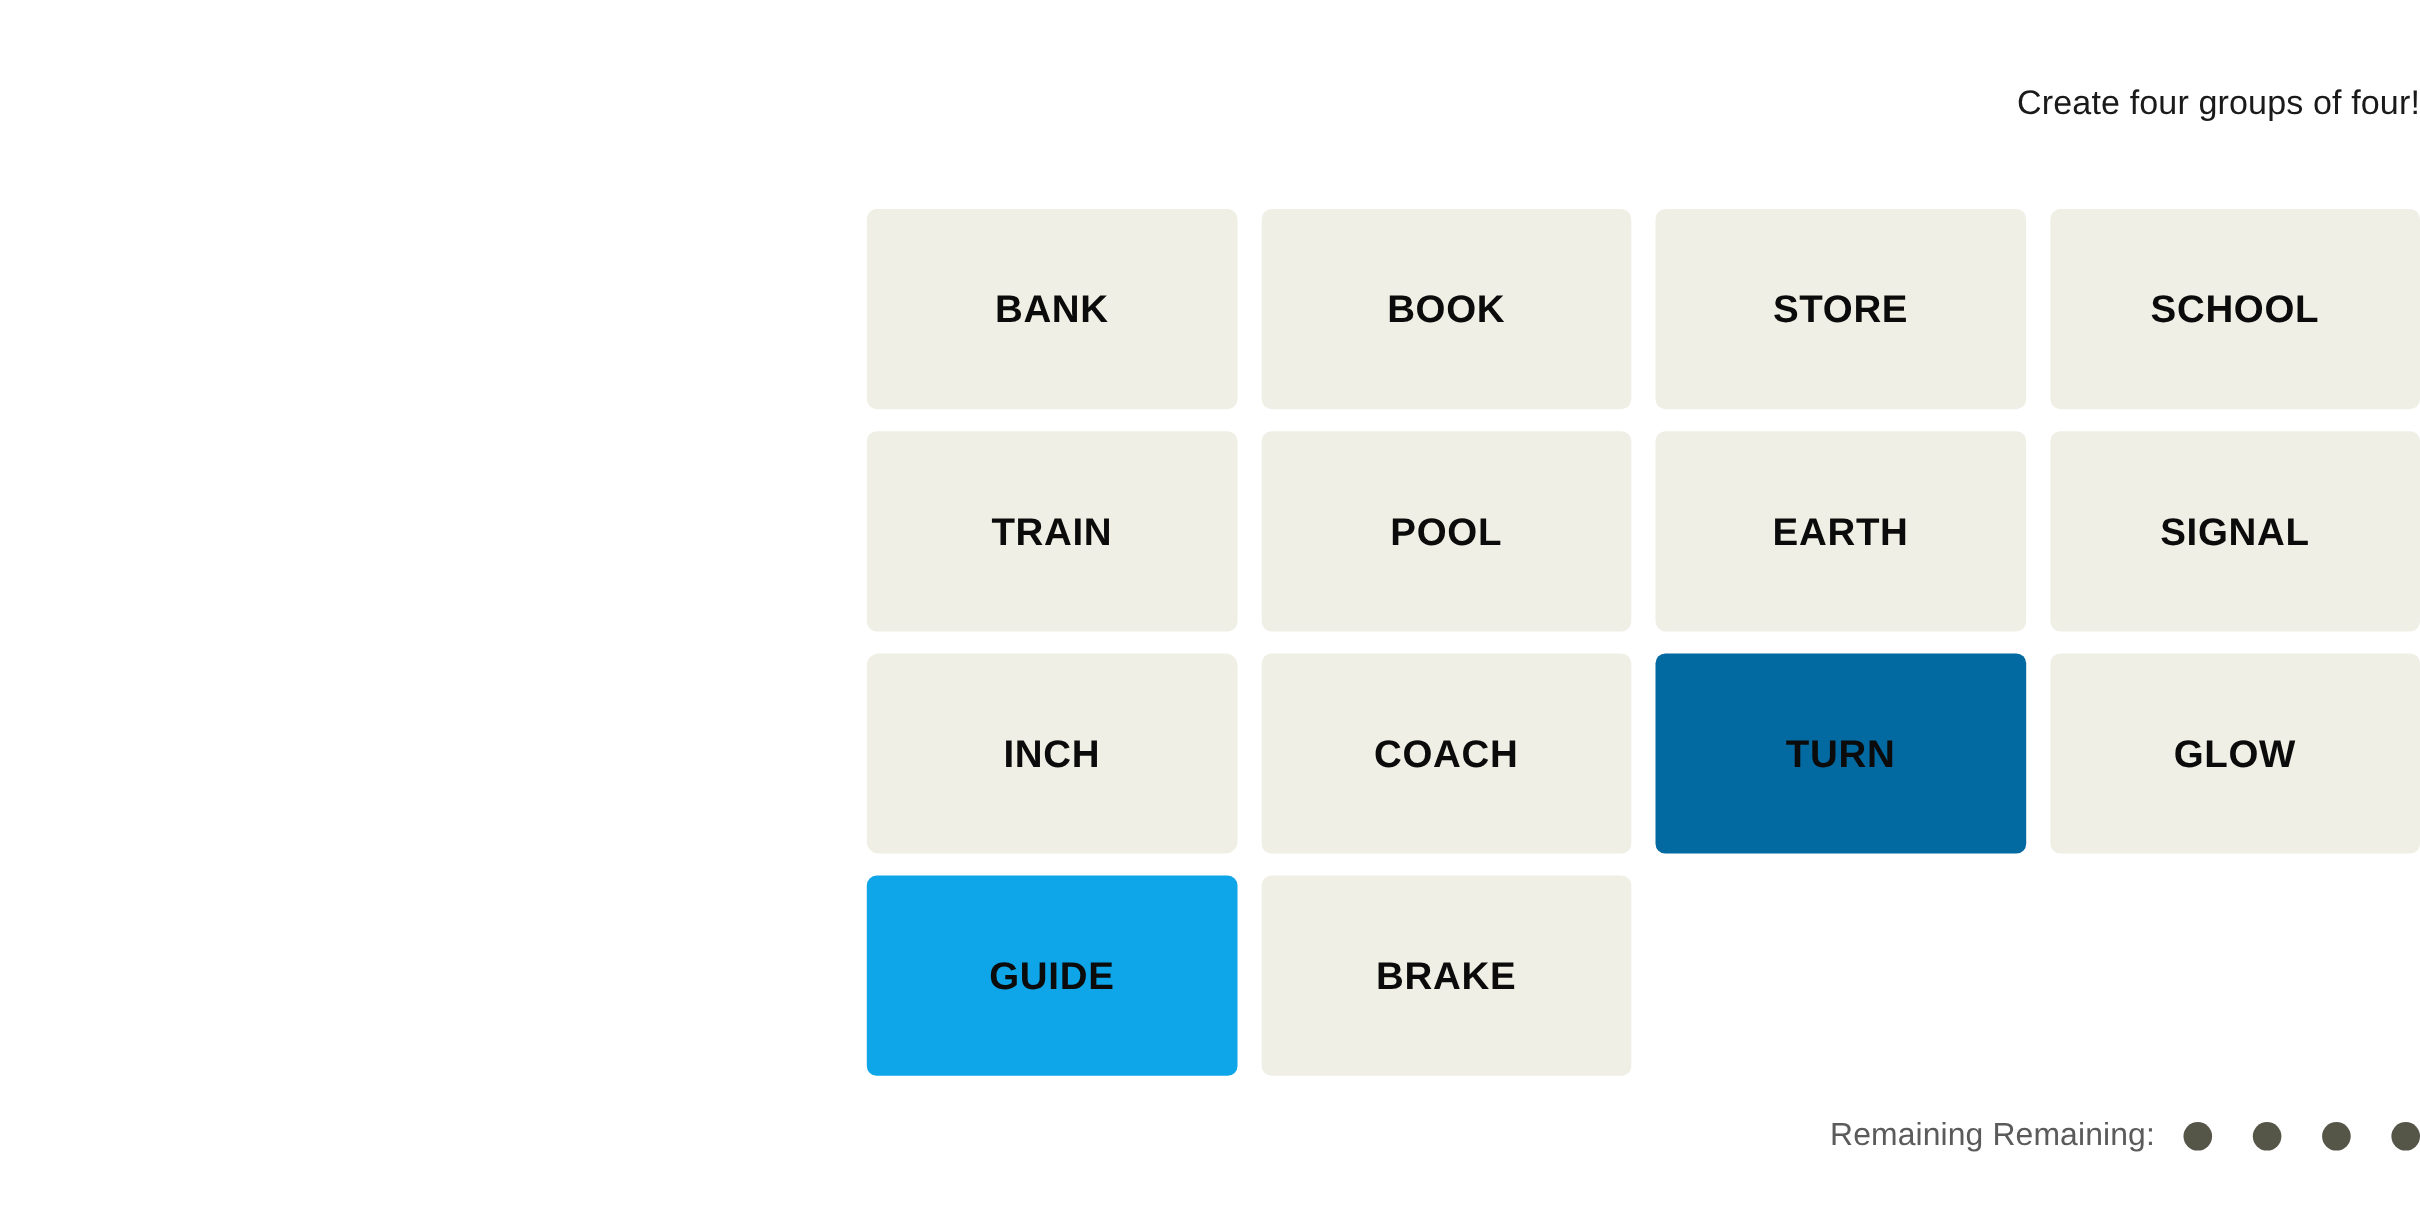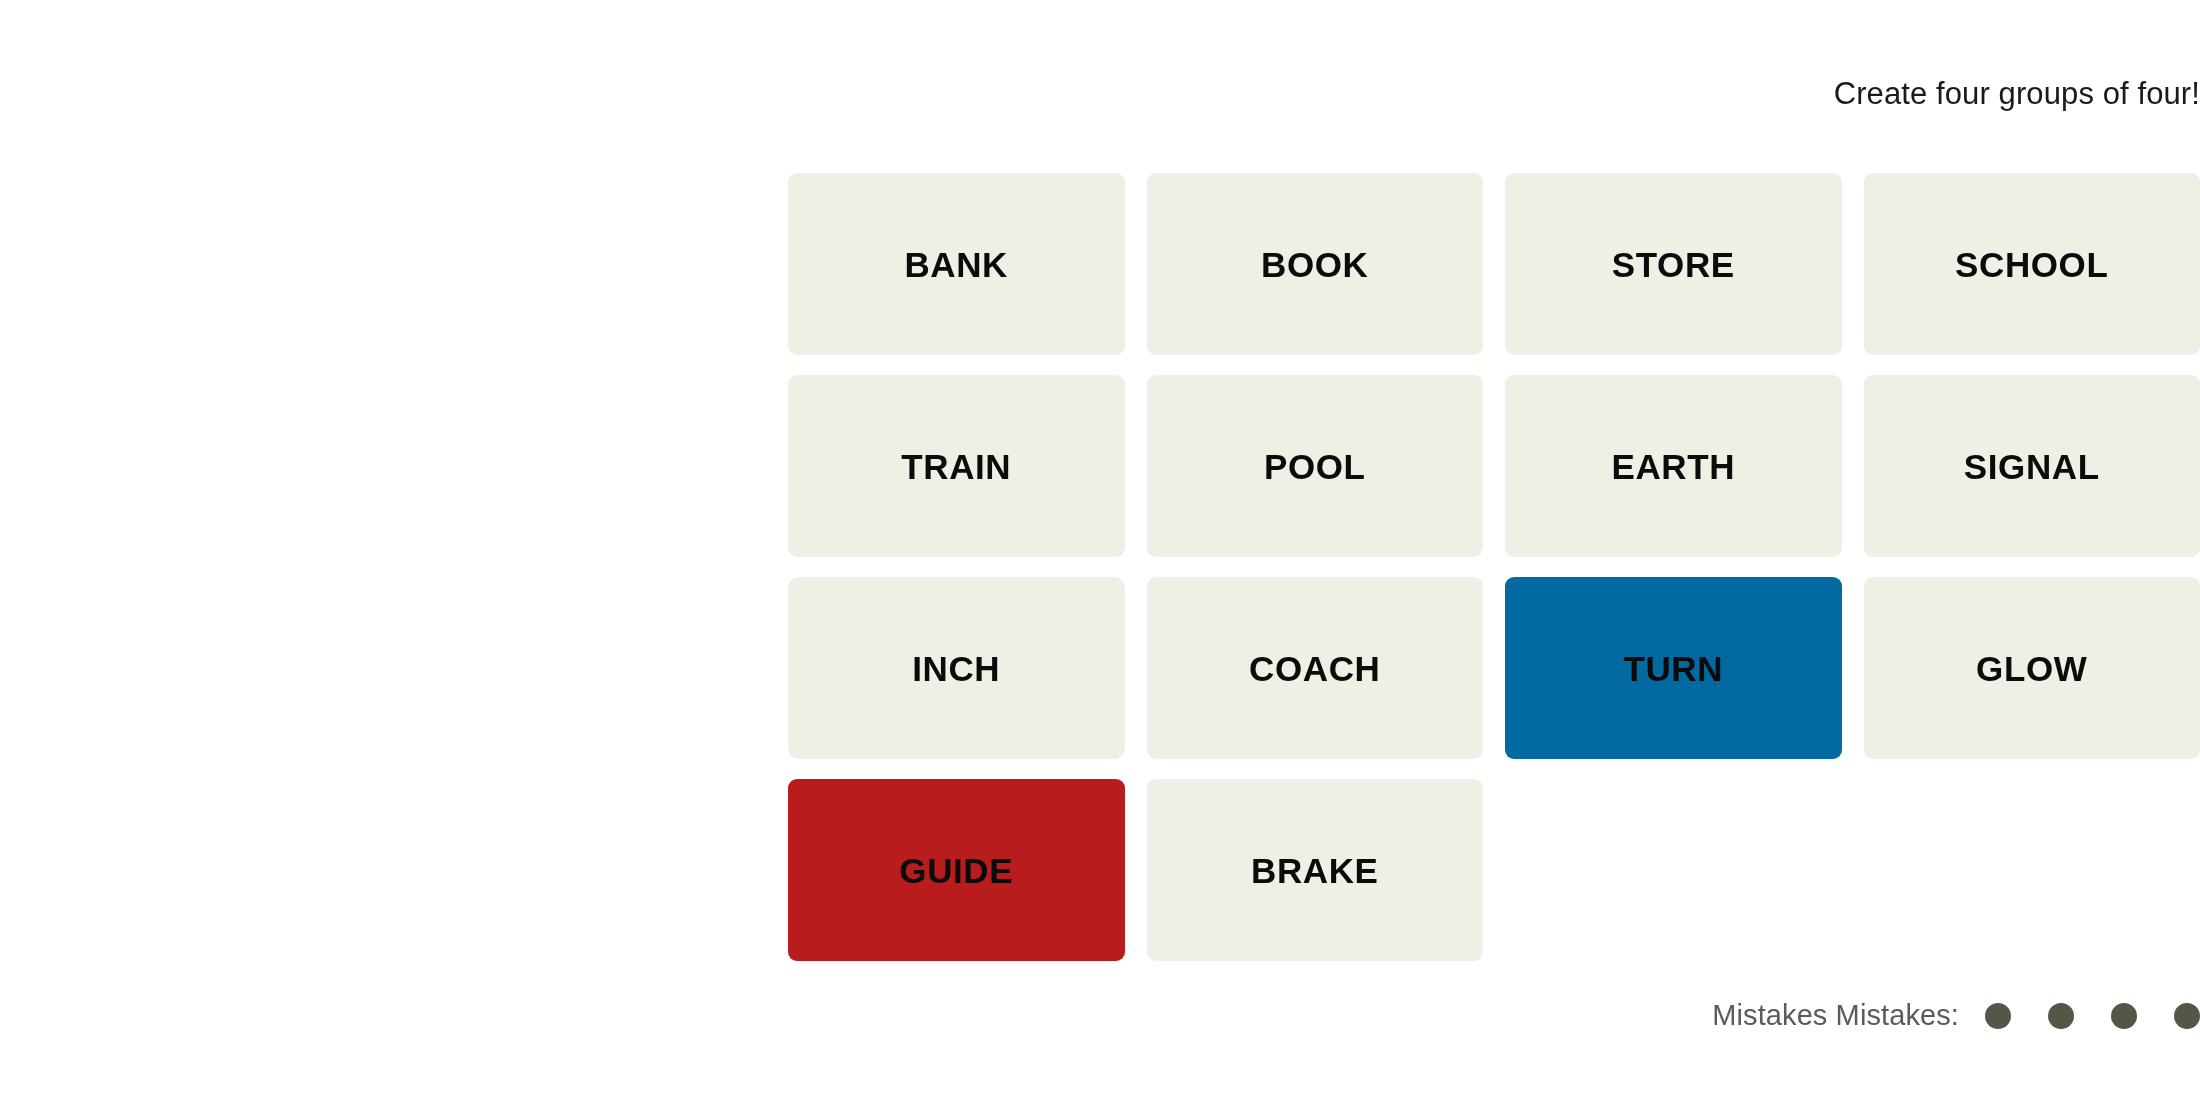--- a/index.html
+++ b/index.html
@@ -30,21 +30,21 @@
     margin-top: 78px;
     font-size: 31px;
     font-weight: 400;
     color: #1a1a1a;
     letter-spacing: 0.1px;
     line-height: 1;
     text-align: center;
   }
 
   .board {
-    margin-top: 64px;
+    margin-top: 81px;
     width: 1412px;
     display: grid;
     grid-template-columns: repeat(4, 1fr);
     grid-template-rows: repeat(4, 182px);
     column-gap: 22px;
     row-gap: 20px;
   }
 
   .tile {
     background: #efefe6;
@@ -141,30 +141,30 @@
     <button class="tile" style="background: rgb(239, 239, 230);">
       <span class="tile-label" style="color: rgb(11, 11, 11);">COACH</span>
     </button>
 
     <button class="tile" style="background: #0369a1;">
       <span class="tile-label" style="color: rgb(11, 11, 11);">TURN</span>
     </button>
     <button class="tile" style="background: rgb(239, 239, 230);">
       <span class="tile-label" style="color: rgb(11, 11, 11);">GLOW</span>
     </button>
-    <button class="tile" style="background: #b91c1c;">
+    <button class="tile" style="background: #0ea5e9;">
       <span class="tile-label" style="color: rgb(11, 11, 11);">GUIDE</span>
     </button>
     <button class="tile" style="background: rgb(239, 239, 230);">
       <span class="tile-label" style="color: rgb(11, 11, 11);">BRAKE</span>
     </button>
   </div>
 
   <div class="footer">
-    <span class="mistakes-label" style="color: rgb(91, 91, 91);">Mistakes Mistakes:</span>
+    <span class="mistakes-label" style="color: rgb(91, 91, 91);">Remaining Remaining:</span>
     <div class="dots">
       <span class="dot" style="background: rgb(85, 85, 72);"></span>
       <span class="dot" style="background: rgb(85, 85, 72);"></span>
       <span class="dot" style="background: rgb(85, 85, 72);"></span>
       <span class="dot" style="background: rgb(85, 85, 72);"></span>
     </div>
   </div>
 
 </div>
 

